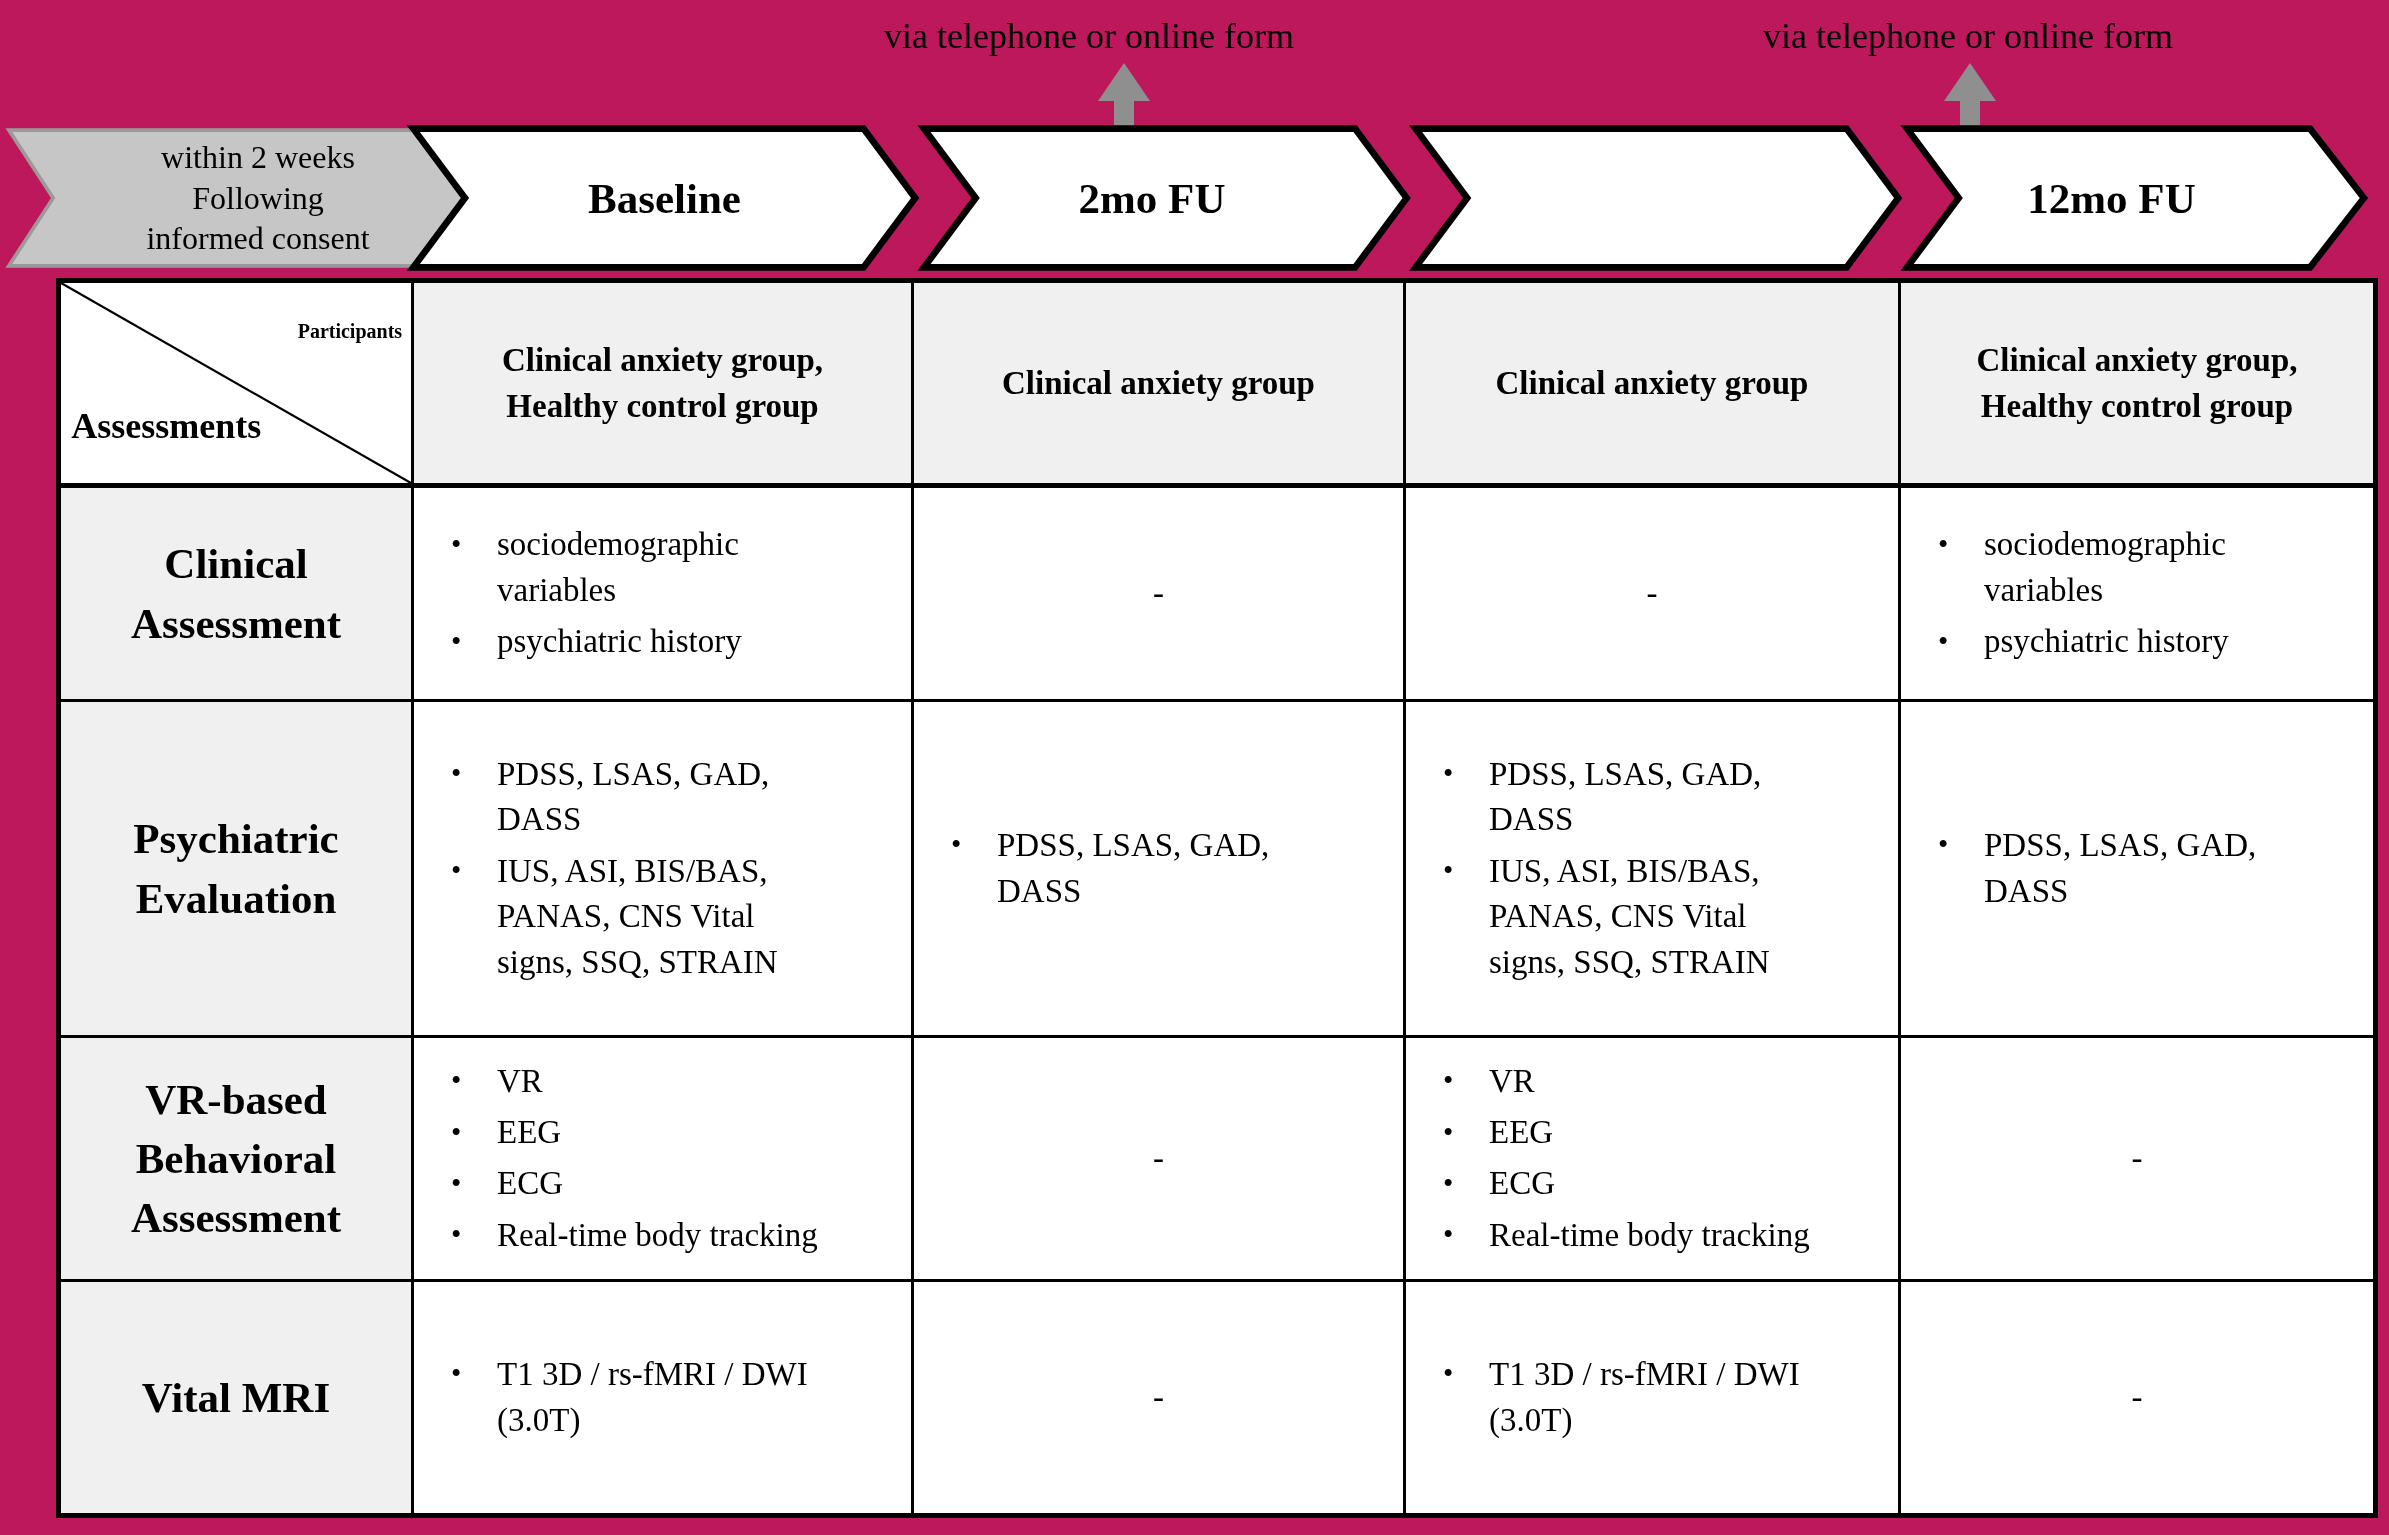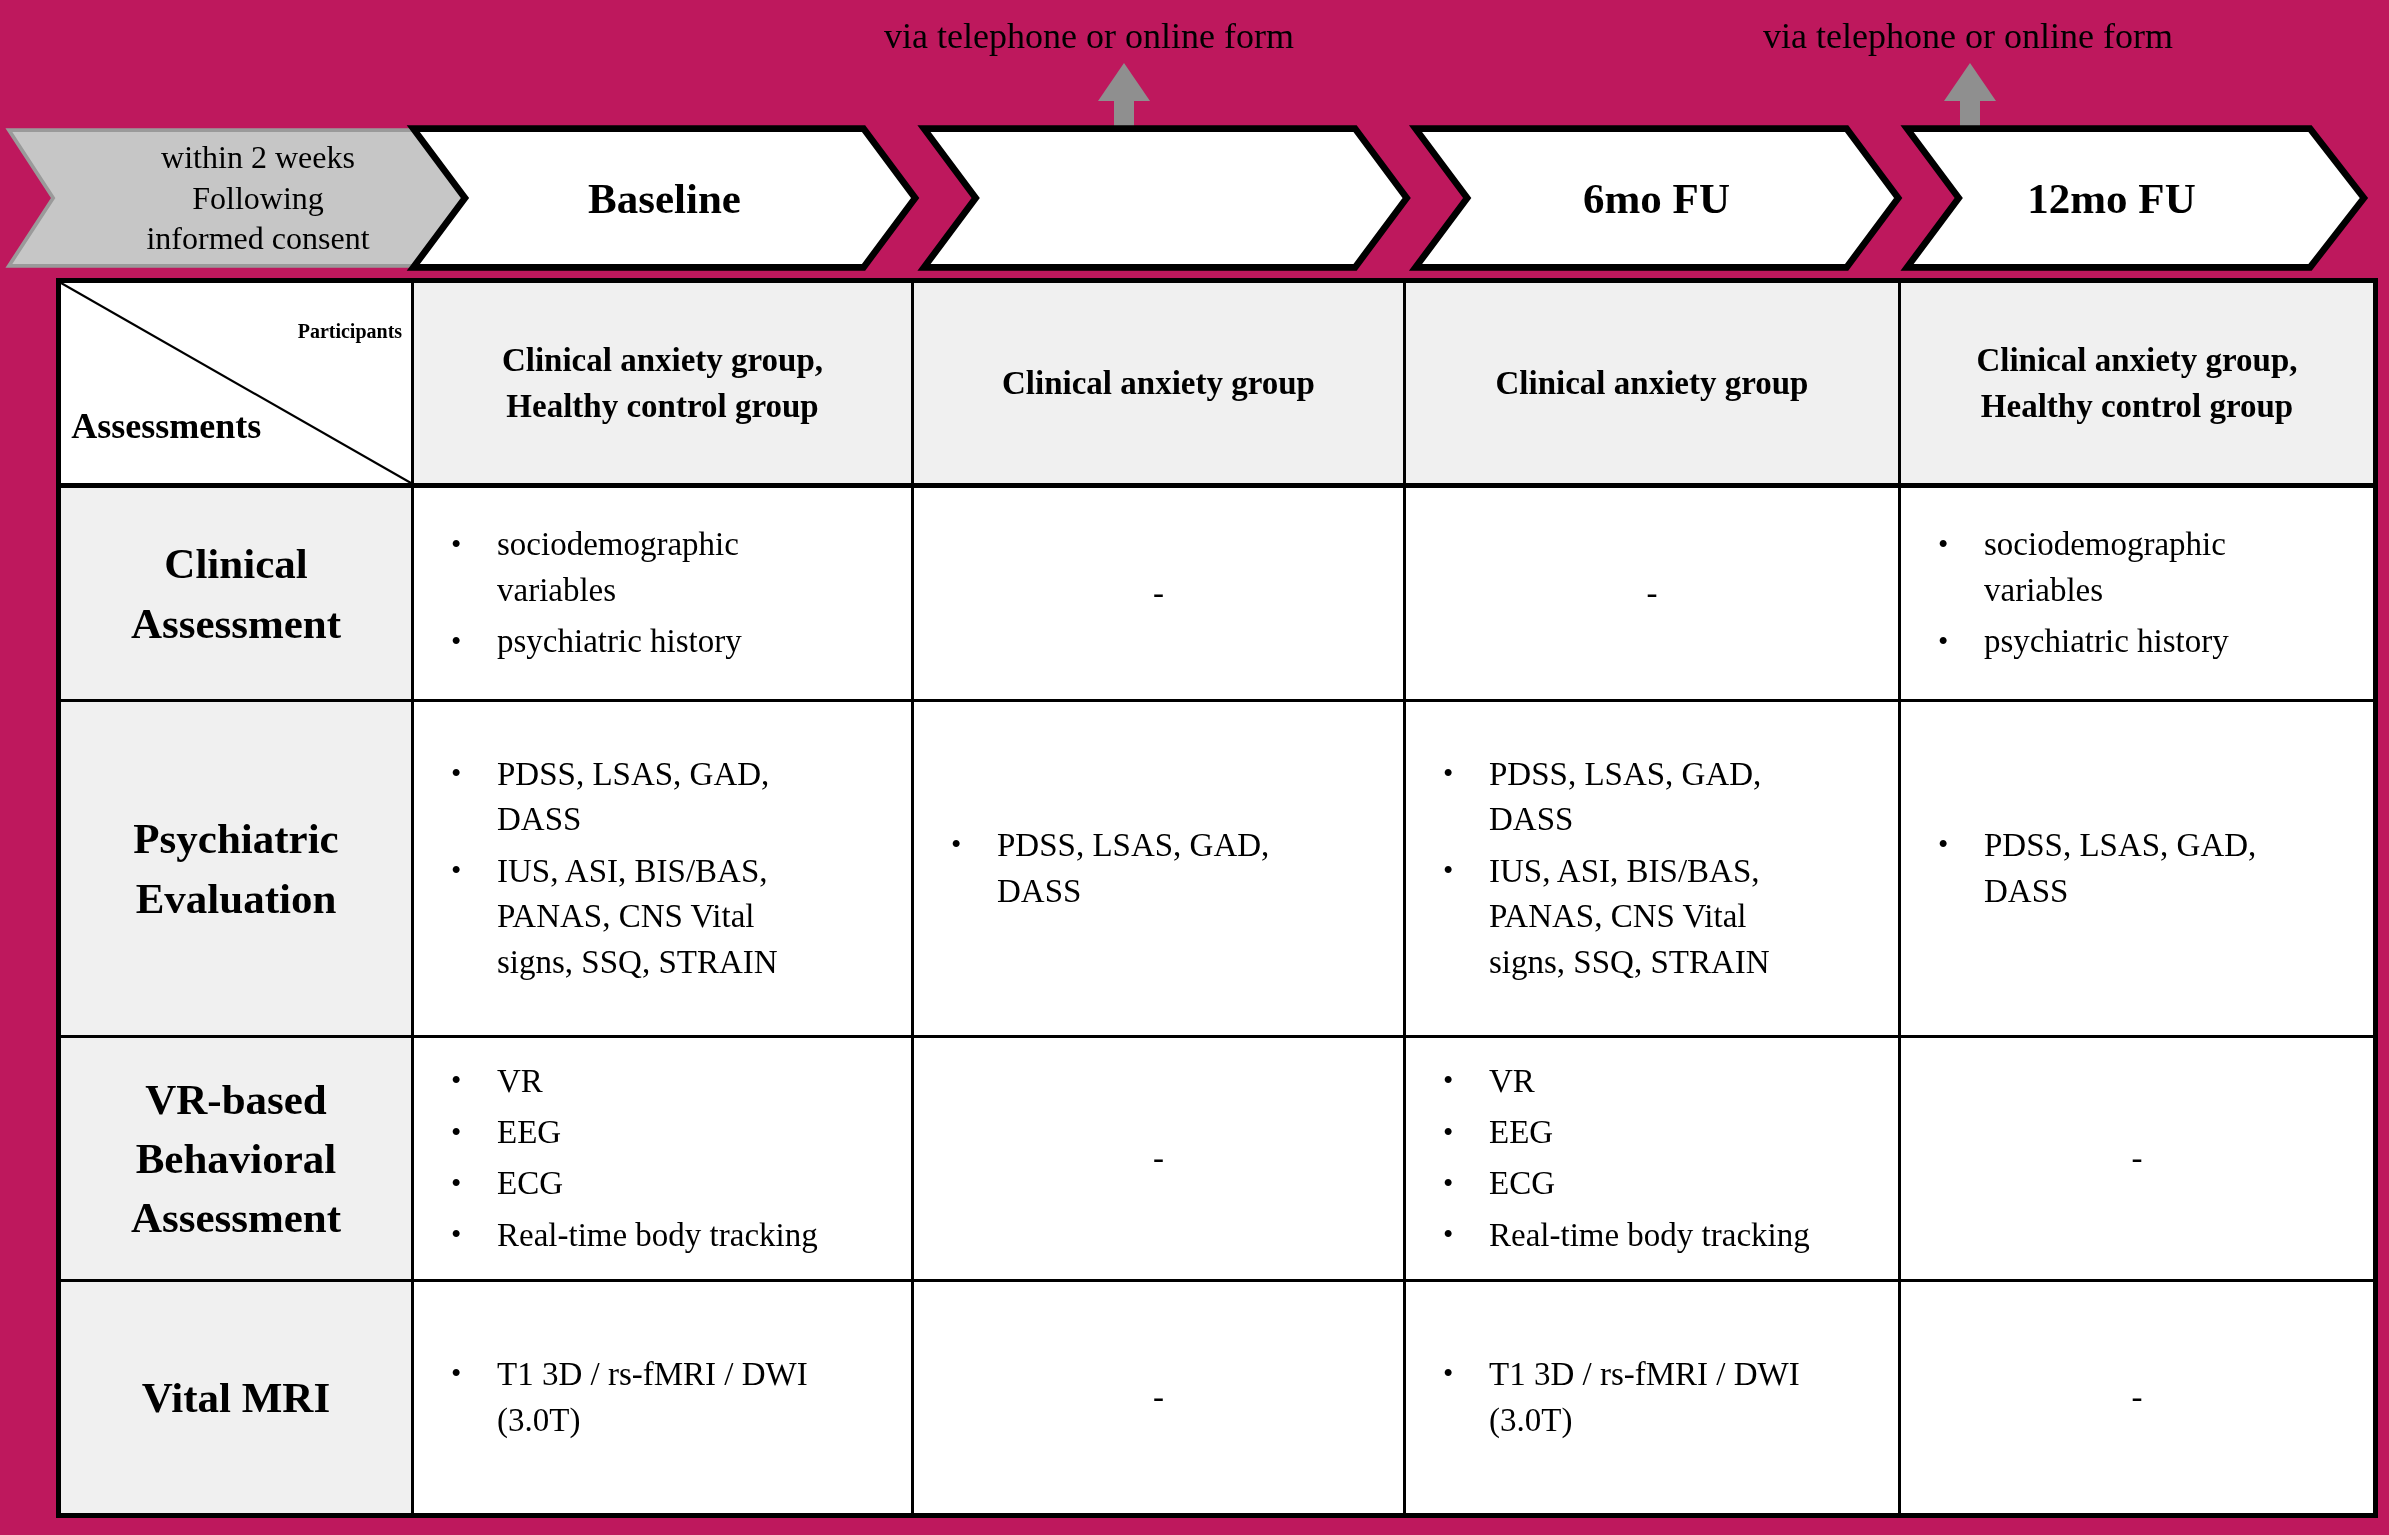--- a/index.html
+++ b/index.html
@@ -92,21 +92,21 @@
     <polygon points="560,6 1170,6 1240,100 1170,194 560,194 630,100" fill="#ffffff" stroke="#000000" stroke-width="9"></polygon>
     <polygon points="1252,6 1836,6 1906,100 1836,194 1252,194 1322,100" fill="#ffffff" stroke="#000000" stroke-width="9"></polygon>
     <polygon points="1918,6 2502,6 2572,100 2502,194 1918,194 1988,100" fill="#ffffff" stroke="#000000" stroke-width="9"></polygon>
     <polygon points="2584,6 3130,6 3203,100 3130,194 2584,194 2654,100" fill="#ffffff" stroke="#000000" stroke-width="9"></polygon>
   </svg>
 
   <div class="band-label consent-label" style="left:44px;width:428px;">within 2 weeks
 Following
 informed consent</div>
   <div class="band-label stage-label" style="left:465px;width:399px;">Baseline</div>
-  <div class="band-label stage-label" style="left:1467px;width:379px;">6mo FU</div>
+  <div class="band-label stage-label" style="left:960px;width:384px;">2mo FU</div>
   <div class="band-label stage-label" style="left:1927px;width:369px;">12mo FU</div>
 
   <div class="study-table">
 
     <div class="cell header-row corner">
       <svg width="350" height="200" viewBox="0 0 474 271">
         <line x1="0" y1="0" x2="474" y2="271" stroke="#000" stroke-width="3"></line>
       </svg>
       <span class="participants">Participants</span>
       <span class="assessments">Assessments</span>

